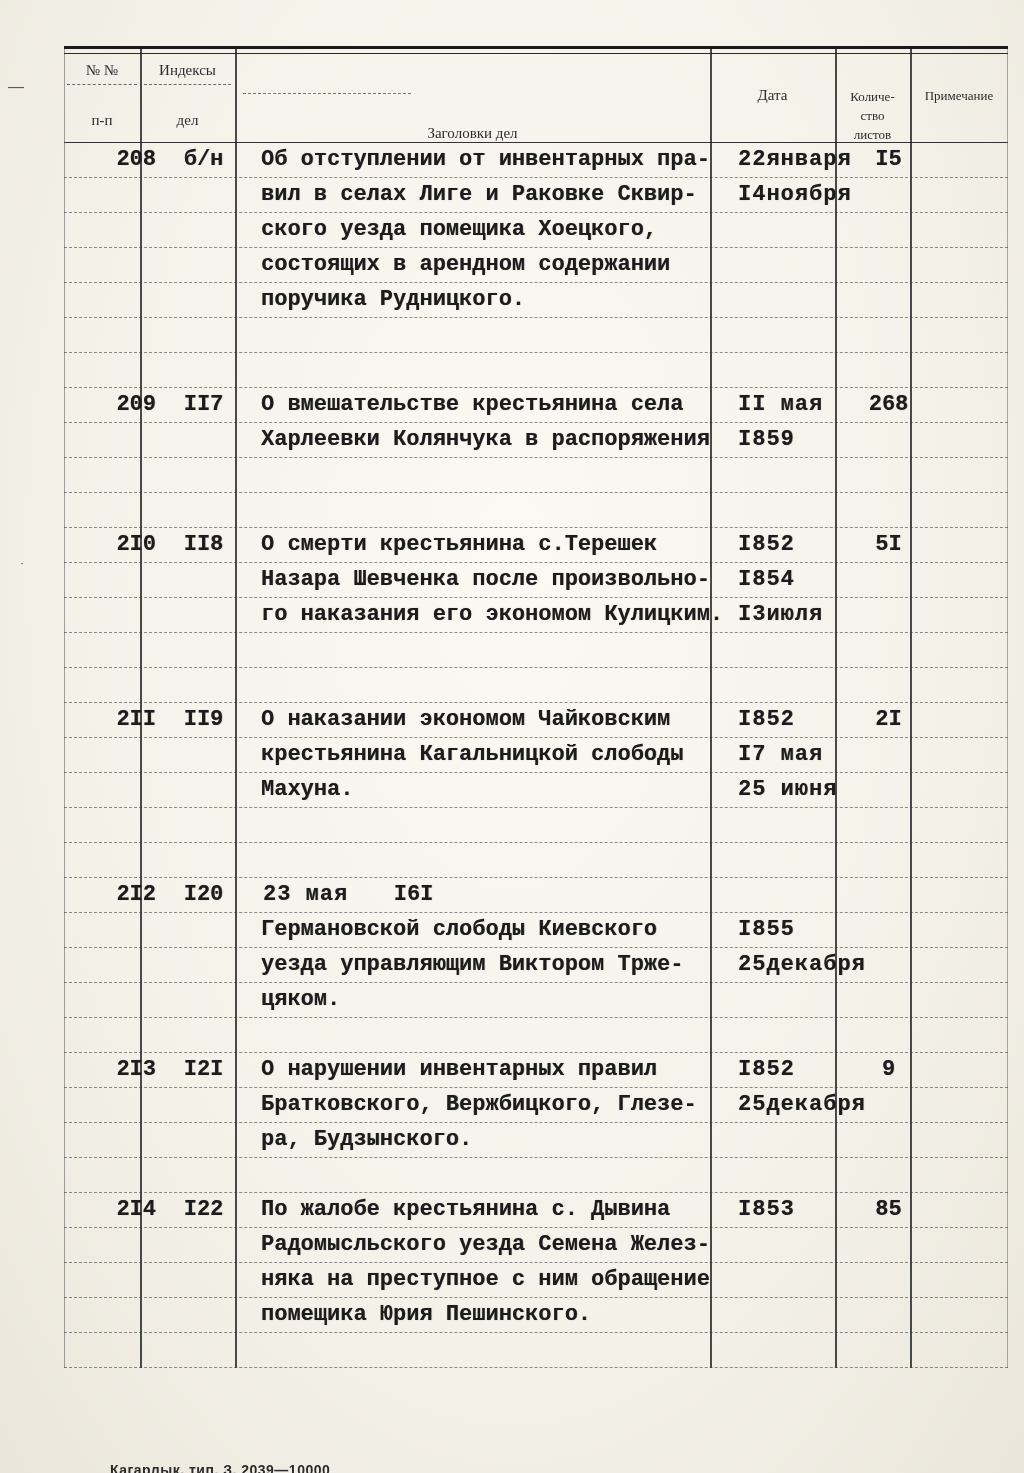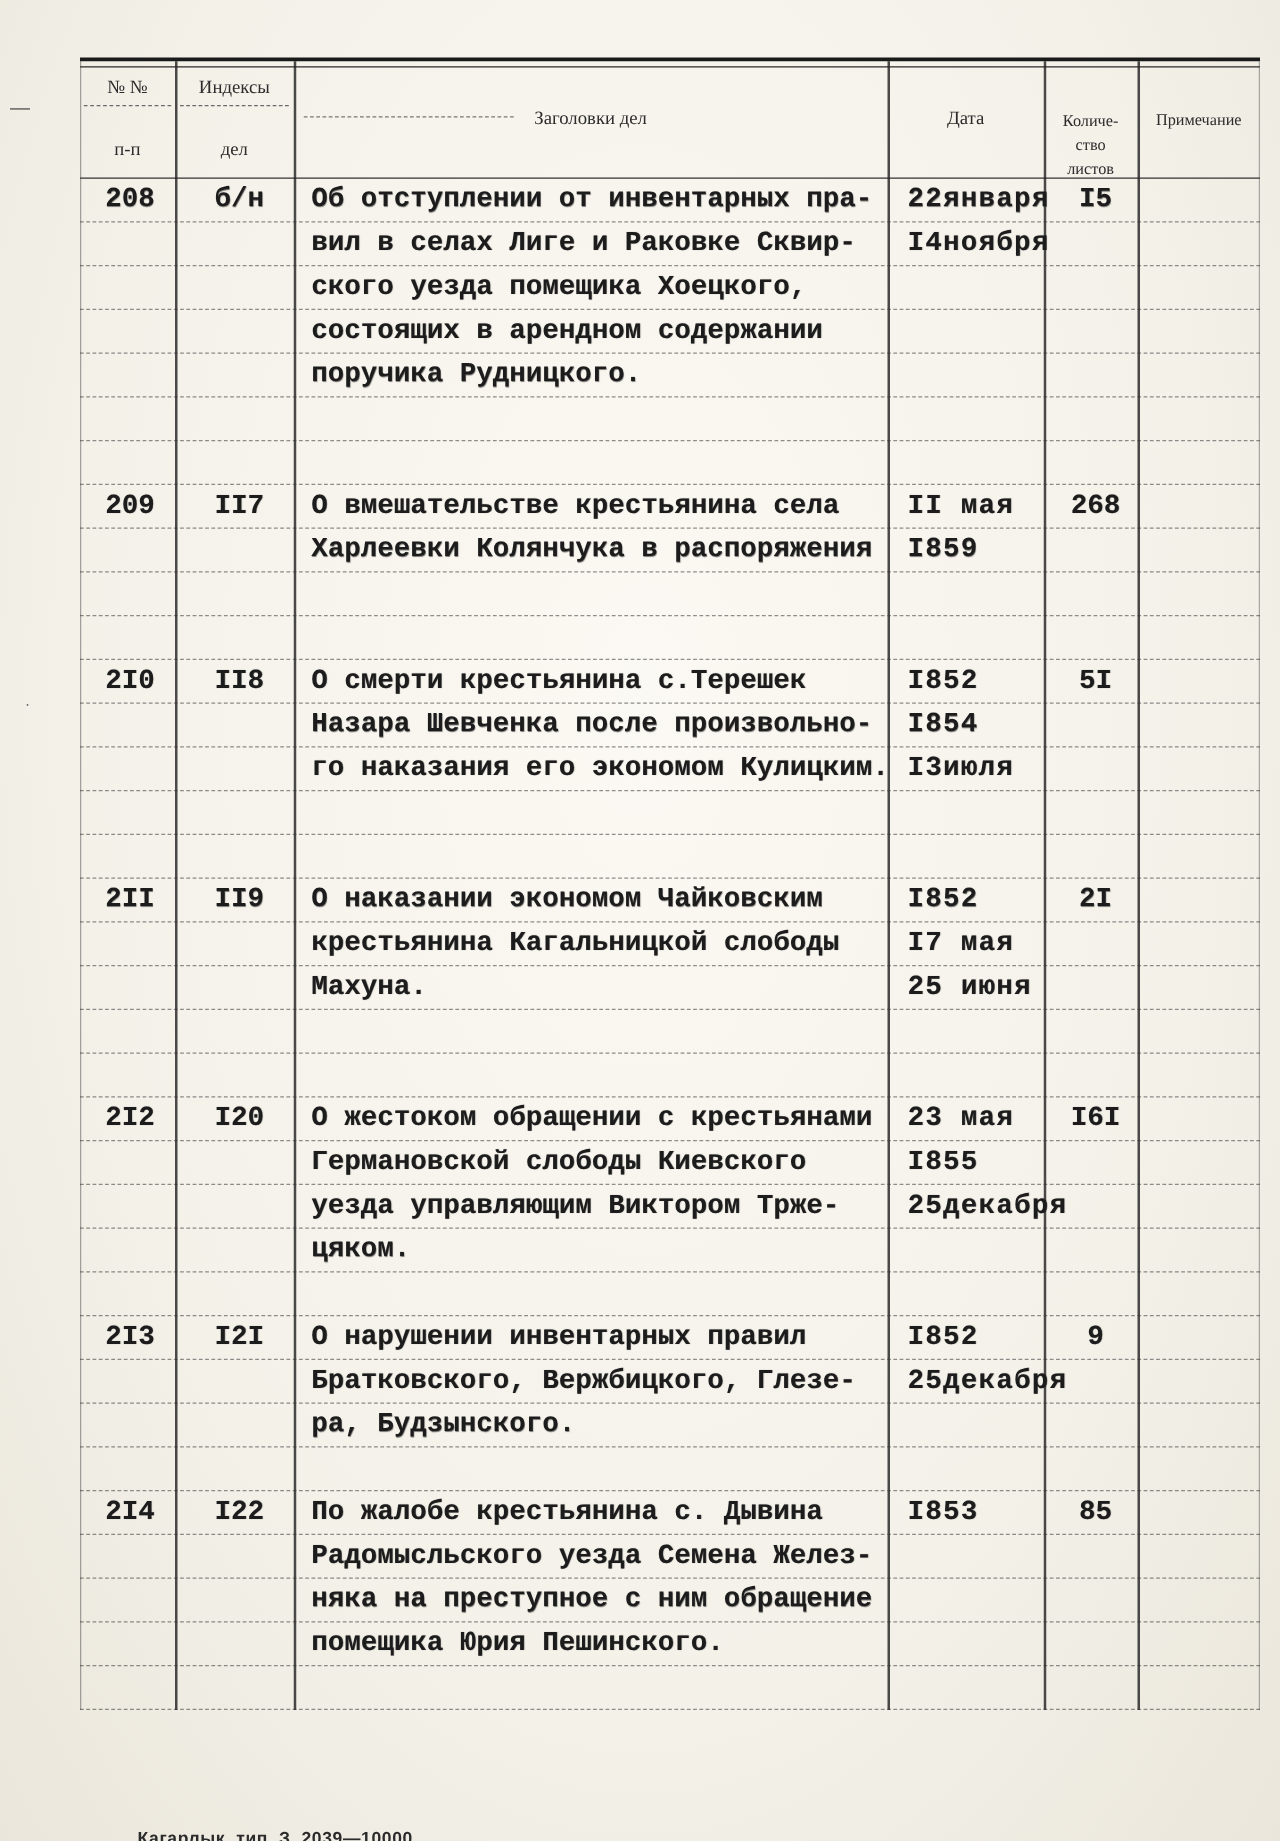--- a/index.html
+++ b/index.html
@@ -40,30 +40,30 @@
   .thead{
     display:flex;height:93px;border-bottom:1px solid #333;
     font-family:"Liberation Serif","DejaVu Serif",serif;
     color:#2c2c2c;
   }
   .hc{display:flex;flex-direction:column;justify-content:space-around;align-items:center;position:relative;}
   .c1{width:76px;} .c2{width:95px;} .c3{width:475px;} .c4{width:125px;} .c5{width:75px;} .c6{flex:1;}
   .hc .hline{font-size:15px;line-height:17px;}
   .hc .hsmall{font-size:13px;line-height:15px;}
   .hc.c1 .hline.u,.hc.c2 .hline.u{width:92%;text-align:center;border-bottom:1px dashed #6a6a6a;padding-bottom:5px;}
-  .hc.c3{justify-content:center;}
+  .hc.c3{justify-content:flex-end;}
   .hc.c3::before{content:"";position:absolute;left:8px;top:44px;width:168px;border-top:1px dashed #777;}
   .hc.c4,.hc.c6{justify-content:center;}
   .hc.c5{justify-content:flex-end;gap:4px;margin-top:37px;}
 
   .rows{position:relative;}
   .line{display:flex;height:34px;border-bottom:1px dashed rgba(52,52,52,.55);}
   .cell{line-height:33px;font-size:22px;font-weight:700;white-space:nowrap;overflow:visible;
         text-shadow:0.3px 0.3px 0.7px rgba(25,25,25,.55);position:relative;z-index:2;}
-  .cell.num{width:80px;text-align:center;}
+  .cell.num{width:80px;text-align:right;padding-left:12px;}
   .cell.idx{width:95px;text-align:center;}
   .cell.title{width:475px;padding-left:10px;box-sizing:border-box;}
   .cell.date{width:125px;padding-left:12px;box-sizing:border-box;letter-spacing:1px;}
   .cell.cnt{width:75px;text-align:center;}
   .cell.note{flex:1;}
   .line.spacer{height:34px;}
 
   .footer{
     position:absolute;left:110px;top:1438px;
     font-family:"Liberation Sans","DejaVu Sans",sans-serif;
@@ -222,21 +222,20 @@
           <div class="cell title">Махуна.</div>
           <div class="cell date">25 июня</div>
           <div class="cell cnt"></div>
           <div class="cell note"></div>
         </div>
         <div class="line spacer"></div>
         <div class="line spacer"></div>
         <div class="line">
           <div class="cell num">2I2</div>
           <div class="cell idx">I20</div>
-          <div class="cell title">О жестоком обращении с крестьянами</div>
           <div class="cell date">23 мая</div>
           <div class="cell cnt">I6I</div>
           <div class="cell note"></div>
         </div>
         <div class="line">
           <div class="cell num"></div>
           <div class="cell idx"></div>
           <div class="cell title">Германовской слободы Киевского</div>
           <div class="cell date">I855</div>
           <div class="cell cnt"></div>

